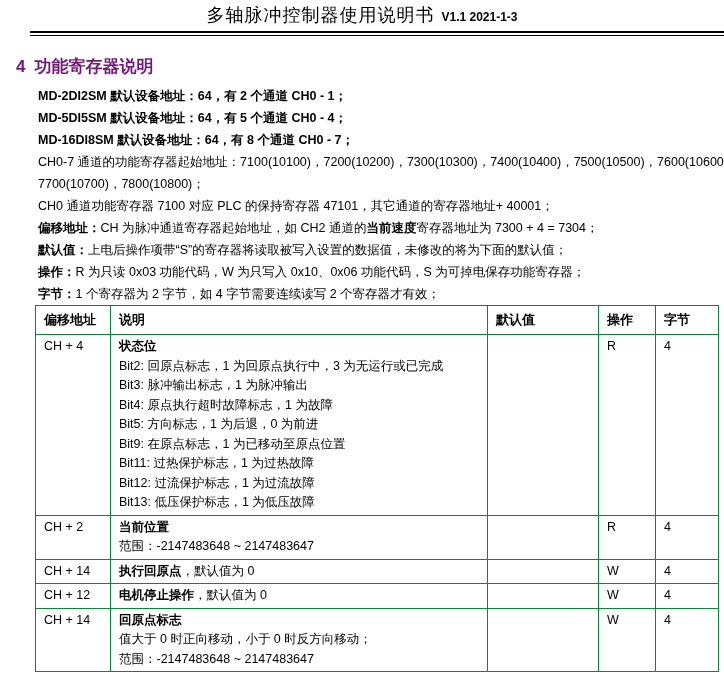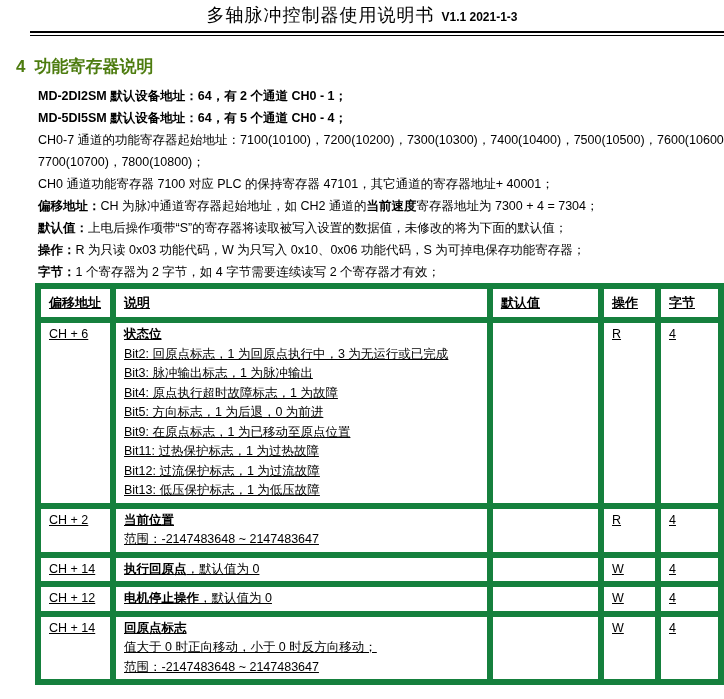--- a/index.html
+++ b/index.html
@@ -53,55 +53,55 @@
   .b { font-weight: bold; }
   
   table.registers {
     margin: 0 0 0 35px;
     width: 683px;
     border-collapse: collapse;
     table-layout: fixed;
     border: 1.5px solid #000;
   }
   table.registers th, table.registers td {
-    border: 6px solid #15803d;
+    border: 1px solid #15803d;
     vertical-align: top;
     text-align: left;
     padding: 2px 8px;
     font-size: 12.5px;
     line-height: 19.5px;
     overflow: hidden;
     white-space: nowrap;
-    text-decoration: underline;
   }
   table.registers th {
     font-size: 13px;
     font-weight: bold;
     padding: 4px 8px;
     line-height: 20px;
   }
   .desc-line { line-height: 19.5px; }
 </style>
 </head>
 <body>
 
 <div class="page">
 
   <div class="doc-header">
     <span class="doc-title">多轴脉冲控制器使用说明书</span><span class="doc-version">V1.1 2021-1-3</span>
   </div>
   <div class="header-divider"></div>
 
-  <div class="section-heading" style="color: #4d7c0f;">
+  <div class="section-heading" style="color: #701a75;">
     <span class="num">4</span><span>功能寄存器说明</span>
   </div>
 
   <div class="intro" id="intro">
       <div class="para"><span class="b">MD-2DI2SM 默认设备地址：64，有 2 个通道 CH0 - 1；</span></div>
       <div class="para"><span class="b">MD-5DI5SM 默认设备地址：64，有 5 个通道 CH0 - 4；</span></div>
+      <div class="para"><span class="b">MD-16DI8SM 默认设备地址：64，有 8 个通道 CH0 - 7；</span></div>
       <div class="para"><span>CH0-7 通道的功能寄存器起始地址：7100(10100)，7200(10200)，7300(10300)，7400(10400)，7500(10500)，7600(10600)，</span></div>
       <div class="para"><span>7700(10700)，7800(10800)；</span></div>
       <div class="para"><span>CH0 通道功能寄存器 7100 对应 PLC 的保持寄存器 47101，其它通道的寄存器地址+ 40001；</span></div>
       <div class="para"><span class="b">偏移地址：</span><span>CH 为脉冲通道寄存器起始地址，如 CH2 通道的</span><span class="b">当前速度</span><span>寄存器地址为 7300 + 4 = 7304；</span></div>
       <div class="para"><span class="b">默认值：</span><span>上电后操作项带“S”的寄存器将读取被写入设置的数据值，未修改的将为下面的默认值；</span></div>
       <div class="para"><span class="b">操作：</span><span>R 为只读 0x03 功能代码，W 为只写入 0x10、0x06 功能代码，S 为可掉电保存功能寄存器；</span></div>
       <div class="para"><span class="b">字节：</span><span>1 个寄存器为 2 字节，如 4 字节需要连续读写 2 个寄存器才有效；</span></div>
     </div>
 
   <table class="registers">
@@ -116,21 +116,21 @@
       <tr>
         <th>偏移地址</th>
         <th>说明</th>
         <th>默认值</th>
         <th>操作</th>
         <th>字节</th>
       </tr>
     </thead>
     <tbody id="table-body">
         <tr>
-          <td>CH + 6</td>
+          <td>CH + 4</td>
           <td>
             <div class="desc-line"><span class="b">状态位</span></div>
             <div class="desc-line"><span>Bit2: 回原点标志，1 为回原点执行中，3 为无运行或已完成</span></div>
             <div class="desc-line"><span>Bit3: 脉冲输出标志，1 为脉冲输出</span></div>
             <div class="desc-line"><span>Bit4: 原点执行超时故障标志，1 为故障</span></div>
             <div class="desc-line"><span>Bit5: 方向标志，1 为后退，0 为前进</span></div>
             <div class="desc-line"><span>Bit9: 在原点标志，1 为已移动至原点位置</span></div>
             <div class="desc-line"><span>Bit11: 过热保护标志，1 为过热故障</span></div>
             <div class="desc-line"><span>Bit12: 过流保护标志，1 为过流故障</span></div>
             <div class="desc-line"><span>Bit13: 低压保护标志，1 为低压故障</span></div>

